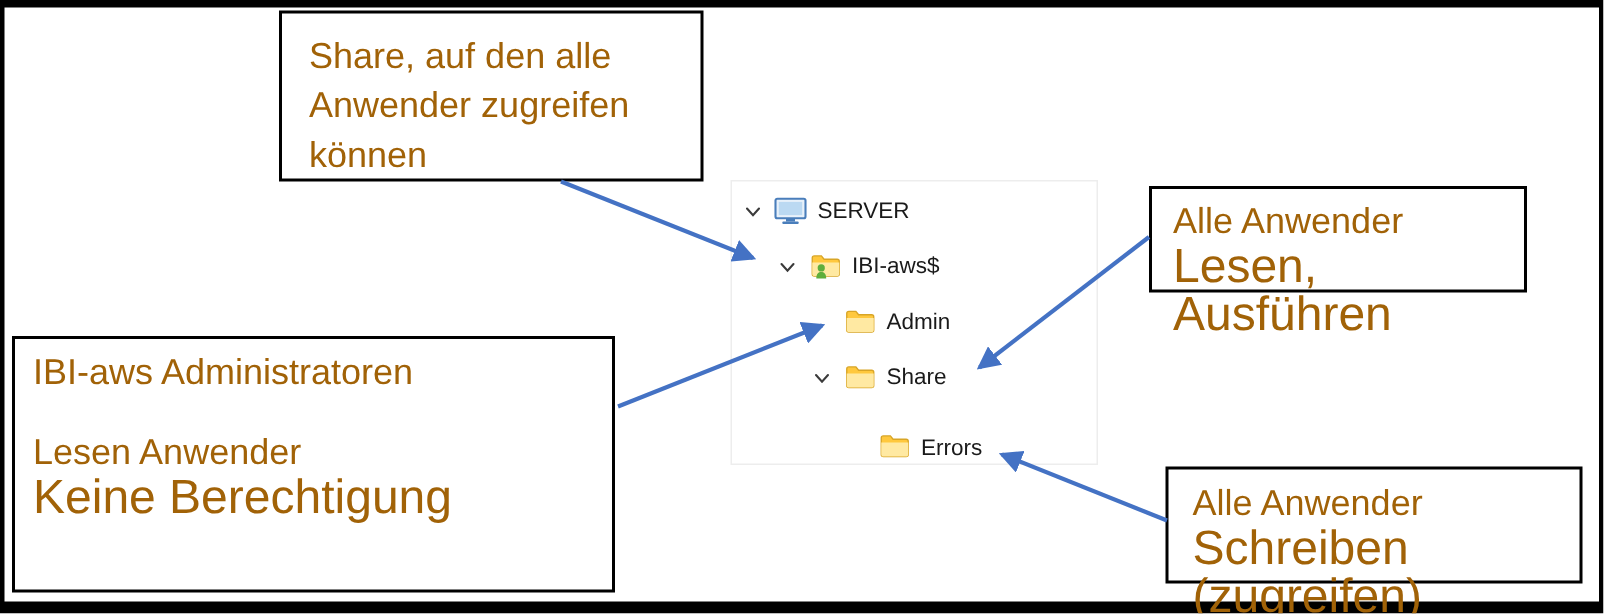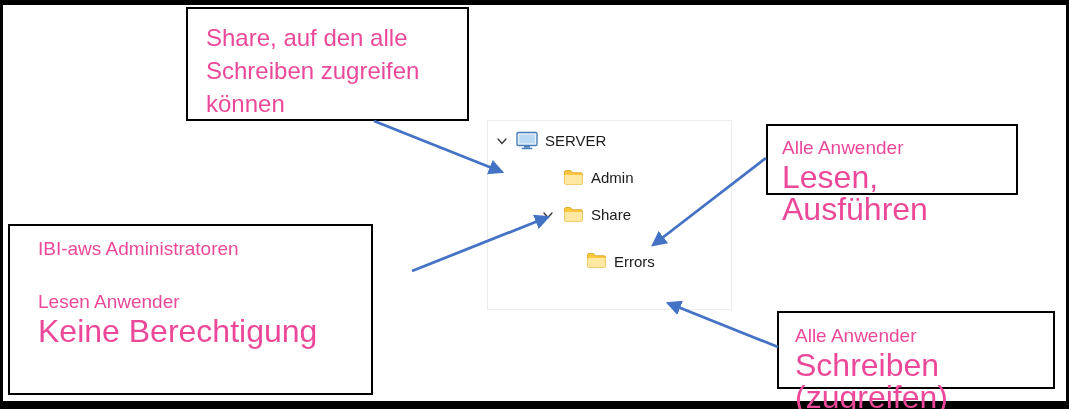--- a/index.html
+++ b/index.html
@@ -15,37 +15,37 @@
   .paper {
     position:absolute; left:3px; top:5px; right:3px; bottom:8px;
     background:#ffffff;
   }
 
   
   .callout {
     position:absolute;
     background:#fff;
     border:2px solid #000;
-    color:#ec4899;
+    color:#a16207;
   }
   .callout .big   { font-size:32px; line-height:32px; }
-  .callout .small { font-size:19px; line-height:26px; }
+  .callout .small { font-size:24px; line-height:26px; }
 
   .callout-share {
     left:186px; top:7px; width:283px; height:114px;
     padding:12px 0 0 18px;
     font-size:24px; line-height:33px;
   }
   .callout-client {
     left:766px; top:124px; width:252px; height:71px;
     padding:9px 0 0 14px;
   }
   .callout-admin {
-    left:8px; top:224px; width:365px; height:171px;
-    padding:10px 0 0 28px;
+    left:8px; top:224px; width:402px; height:171px;
+    padding:10px 0 0 12px;
   }
   .callout-admin .gap { height:27px; }
   .callout-errors {
     left:777px; top:311px; width:278px; height:78px;
     padding:10px 0 0 16px;
   }
 
   
   .tree-panel {
     position:absolute;
@@ -87,21 +87,21 @@
   }
 </style>
 </head>
 <body>
 
 <div class="canvas">
   <div class="paper"></div>
 
   <div class="callout callout-share">
     <div>Share, auf den alle</div>
-    <div>Schreiben zugreifen</div>
+    <div>Anwender zugreifen</div>
     <div>können</div>
   </div>
 
   <div class="tree-panel">
 
     <div class="tree-row indent-0">
       <span class="chevron">
         <svg width="14" height="14" viewBox="0 0 14 14">
             <polyline points="3,5 7,9.5 11,5" fill="none" stroke="#3b3b3b" stroke-width="1.4" stroke-linecap="round"></polyline>
           </svg>
@@ -110,20 +110,36 @@
         <svg width="22" height="19" viewBox="0 0 22 19">
           <rect x="1" y="1.5" width="20" height="13" rx="1.2" fill="#E8F1FA" stroke="#4A7EBB" stroke-width="1.4"></rect>
           <rect x="3.2" y="3.6" width="15.6" height="8.8" fill="#BBD9F2"></rect>
           <rect x="8" y="14.5" width="6" height="2.2" fill="#4A7EBB"></rect>
           <rect x="5.5" y="16.7" width="11" height="1.6" rx="0.8" fill="#4A7EBB"></rect>
         </svg>
       </span>
       <span class="tree-label">SERVER</span>
     </div>
 
+    <div class="tree-row indent-1">
+      <span class="chevron">
+        <svg width="14" height="14" viewBox="0 0 14 14">
+            <polyline points="3,5 7,9.5 11,5" fill="none" stroke="#3b3b3b" stroke-width="1.4" stroke-linecap="round"></polyline>
+          </svg>
+      </span>
+      <span class="tree-icon">
+        <svg width="21" height="18" viewBox="0 0 21 18">
+          <path d="M1.5 3 C1.5 2.2 2.1 1.6 2.9 1.6 L7.6 1.6 L9.4 3.8 L18.1 3.8 C18.9 3.8 19.5 4.4 19.5 5.2 L19.5 13.6 C19.5 14.4 18.9 15 18.1 15 L2.9 15 C2.1 15 1.5 14.4 1.5 13.6 Z" fill="#FFC83D" stroke="#D8A526" stroke-width="0.9"></path>
+          <path d="M1.5 6 L19.5 6 L19.5 13.6 C19.5 14.4 18.9 15 18.1 15 L2.9 15 C2.1 15 1.5 14.4 1.5 13.6 Z" fill="#FFE9A2"></path>
+          <circle cx="7.5" cy="9.6" r="2.4" fill="#5FAE3C"></circle>
+          <path d="M4.2 16.6 C4.2 13.6 5.7 12.4 7.5 12.4 C9.3 12.4 10.8 13.6 10.8 16.6 Z" fill="#5FAE3C"></path>
+        </svg>
+      </span>
+      <span class="tree-label">IBI-aws$</span>
+    </div>
 
     <div class="tree-row indent-2">
       <span class="chevron hidden"></span>
       <span class="tree-icon">
         <svg width="21" height="17" viewBox="0 0 21 17">
           <path d="M1.5 3 C1.5 2.2 2.1 1.6 2.9 1.6 L7.6 1.6 L9.4 3.8 L18.1 3.8 C18.9 3.8 19.5 4.4 19.5 5.2 L19.5 14 C19.5 14.8 18.9 15.4 18.1 15.4 L2.9 15.4 C2.1 15.4 1.5 14.8 1.5 14 Z" fill="#FFC83D" stroke="#D8A526" stroke-width="0.9"></path>
           <path d="M1.5 6 L19.5 6 L19.5 14 C19.5 14.8 18.9 15.4 18.1 15.4 L2.9 15.4 C2.1 15.4 1.5 14.8 1.5 14 Z" fill="#FFE9A2"></path>
         </svg>
       </span>
       <span class="tree-label">Admin</span>

